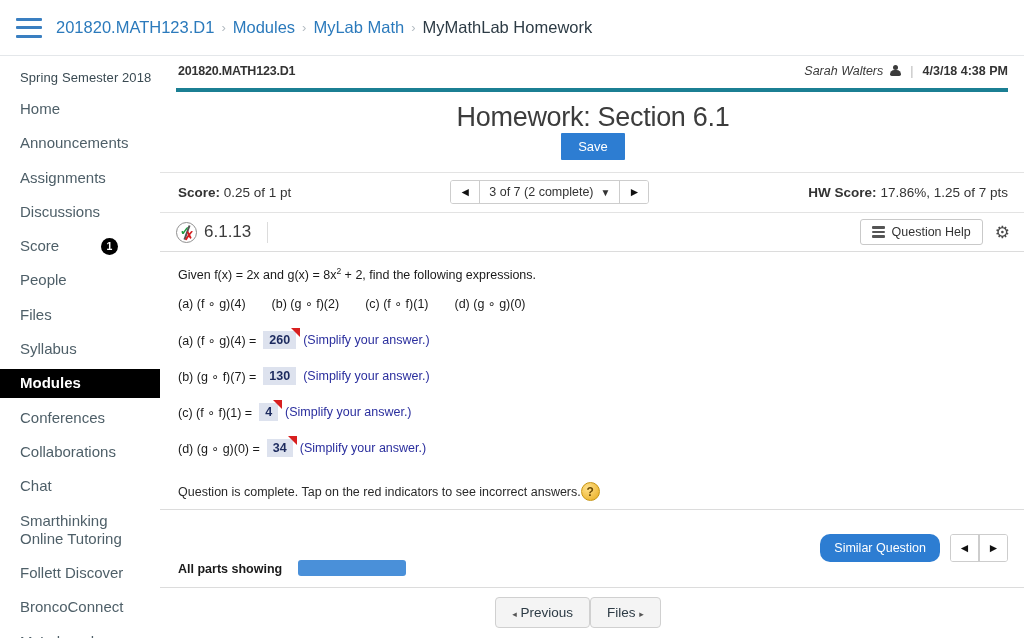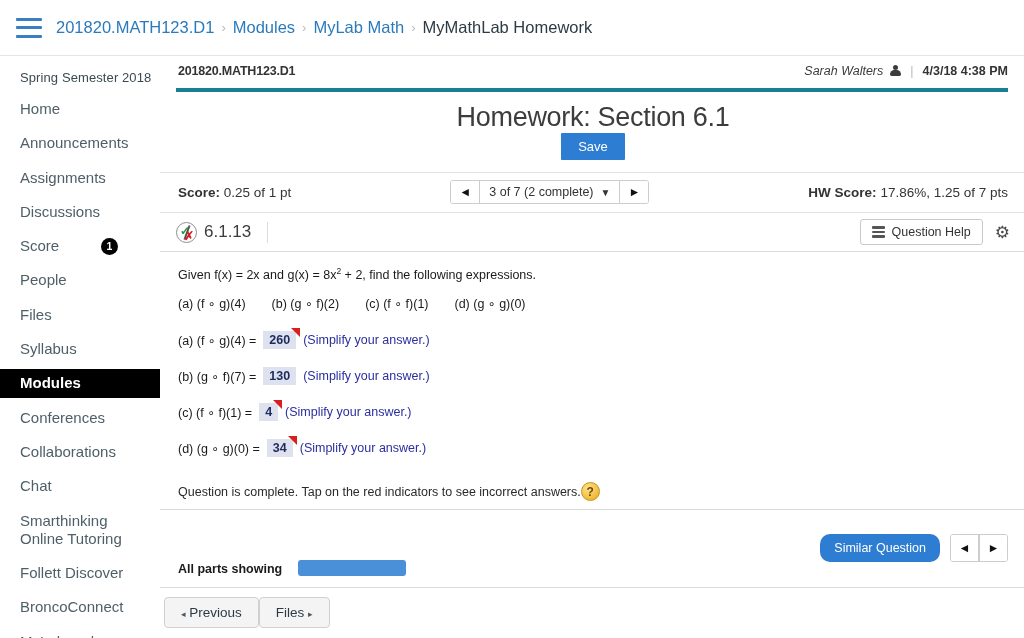--- a/index.html
+++ b/index.html
@@ -184,21 +184,21 @@
   .parts-right { display: flex; align-items: center; gap: 10px; }
   .btn-similar {
     background: #2d7dd2; color: #fff; border: none; border-radius: 10px;
     font-size: 12.5px; padding: 7px 14px; cursor: pointer;
     font-family: "Liberation Sans", sans-serif;
   }
   .mini-pager { display: flex; border: 1px solid #cdcdcd; border-radius: 3px; overflow: hidden; }
   .mini-pager .pager-arrow { width: 28px; height: 26px; }
 
   .footer-nav {
-    display: flex; align-items: center; justify-content: flex-start;
+    display: flex; align-items: center; justify-content: center;
     padding: 9px 32px 10px 4px;
   }
   .btn-page {
     background: #f4f4f4; border: 1px solid #d0d0d0; border-radius: 4px;
     font-size: 13.5px; color: #2d3b45; padding: 7px 16px; cursor: pointer;
     font-family: "Liberation Sans", sans-serif;
   }
   .arrow-s { font-size: 9px; color: #555; }
 </style>
 </head>

